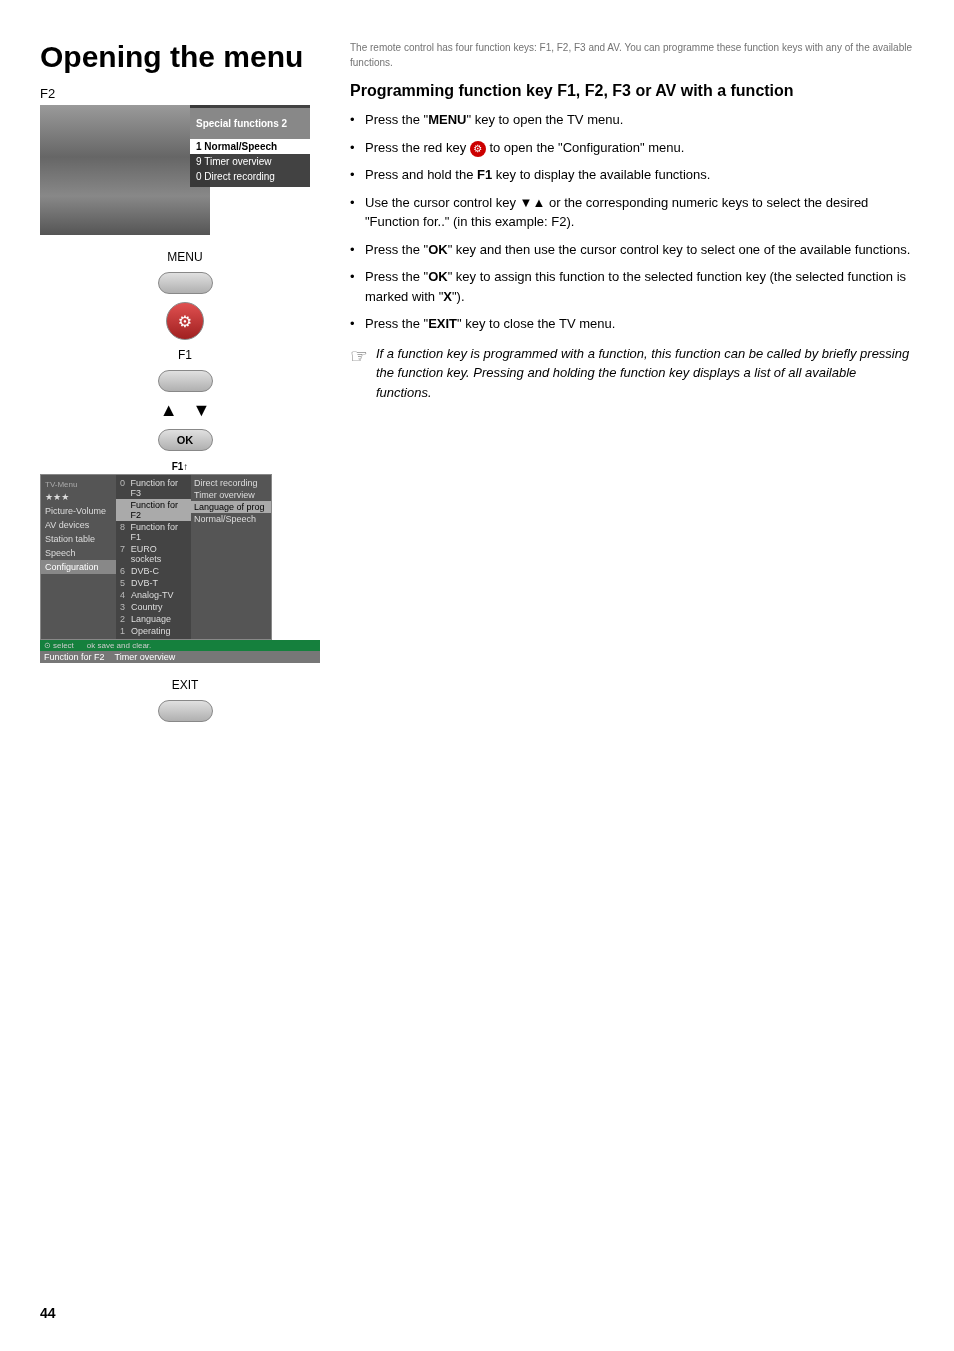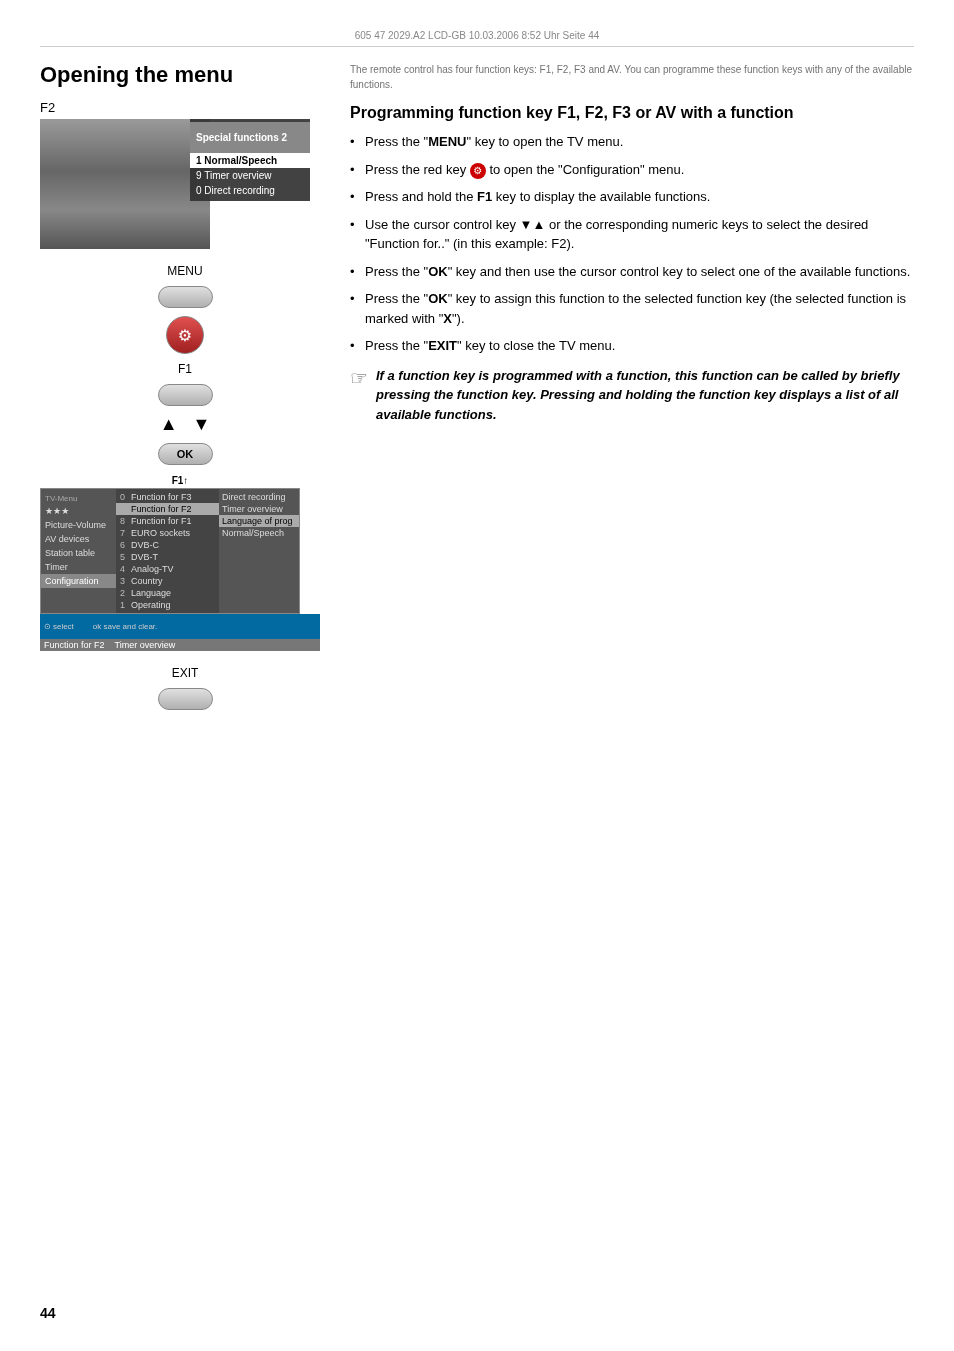--- a/index.html
+++ b/index.html
@@ -33,21 +33,21 @@
       flex-shrink: 0;
     }
 
     
     .right-col {
       flex: 1;
     }
 
     
     .section-title-left {
-      font-size: 22px;
+      font-size: 30px;
       font-weight: bold;
       color: #000;
       margin-bottom: 12px;
     }
 
     .section-title-right {
       font-size: 20px;
       font-weight: bold;
       color: #000;
       background: #000;
@@ -174,21 +174,21 @@
     }
 
     
     .bottom-screenshot {
       position: relative;
       width: 280px;
       margin-top: 10px;
     }
 
     .tv-menu-full {
-      width: 260px;
+      width: 232px;
       background: #444;
       color: #fff;
       font-size: 9px;
       border: 1px solid #888;
       display: flex;
     }
 
     .tv-menu-sidebar {
       width: 75px;
       background: #555;
@@ -240,26 +240,26 @@
       font-size: 9px;
       color: #ddd;
     }
 
     .tv-menu-right-panel .right-item.selected {
       background: #aaa;
       color: #000;
     }
 
     .tv-bottom-bar {
-      background: #0369a1;
+      background: #15803d;
       color: #ccc;
       font-size: 8px;
-      padding: 8px 4px;
-      display: flex;
-      gap: 19px;
+      padding: 1px 4px;
+      display: flex;
+      gap: 13px;
     }
 
     .tv-title-bar {
       background: #777;
       color: #fff;
       font-size: 9px;
       padding: 1px 4px;
       display: flex;
       gap: 10px;
     }
@@ -309,21 +309,21 @@
     }
 
     .note-icon {
       font-size: 20px;
       color: #555;
       flex-shrink: 0;
     }
 
     .note-text {
       font-size: 13px;
-      font-weight: bold;
+      font-weight: normal;
       font-style: italic;
       line-height: 1.5;
     }
 
     
     .page-number {
       position: absolute;
       bottom: 30px;
       left: 40px;
       font-size: 14px;
@@ -345,23 +345,20 @@
       color: #000;
       font-weight: bold;
       margin-bottom: 2px;
     }
   </style>
 </head>
 <body>
 
 <div class="page-container">
 
-  <div class="header-crosshair">
-    <span>605 47 2029.A2 LCD-GB  10.03.2006  8:52 Uhr  Seite 44</span>
-  </div>
 
   <div class="main-content">
 
     <div class="left-col">
 
       <div class="section-title-left">Opening the menu</div>
 
       <div class="f2-label">F2</div>
 
       <div class="menu-screenshot">
@@ -411,21 +408,21 @@
       <div class="bottom-screenshot">
         <div class="fi-indicator">F1↑</div>
         <div class="tv-menu-full">
 
           <div class="tv-menu-sidebar">
             <div style="font-size:8px;color:#aaa;padding:1px 4px;">TV-Menu</div>
             <div class="sidebar-item">★★★</div>
             <div class="sidebar-item">Picture-Volume</div>
             <div class="sidebar-item">AV devices</div>
             <div class="sidebar-item">Station table</div>
-            <div class="sidebar-item">Timer</div>
+            <div class="sidebar-item">Speech</div>
             <div class="sidebar-item active">Configuration</div>
           </div>
 
           <div class="tv-menu-main">
             <div class="main-item">
                 <span class="num">0</span>
                 <span>Function for F3</span>
               </div>
             <div class="main-item selected">
                 <span class="num"></span>

